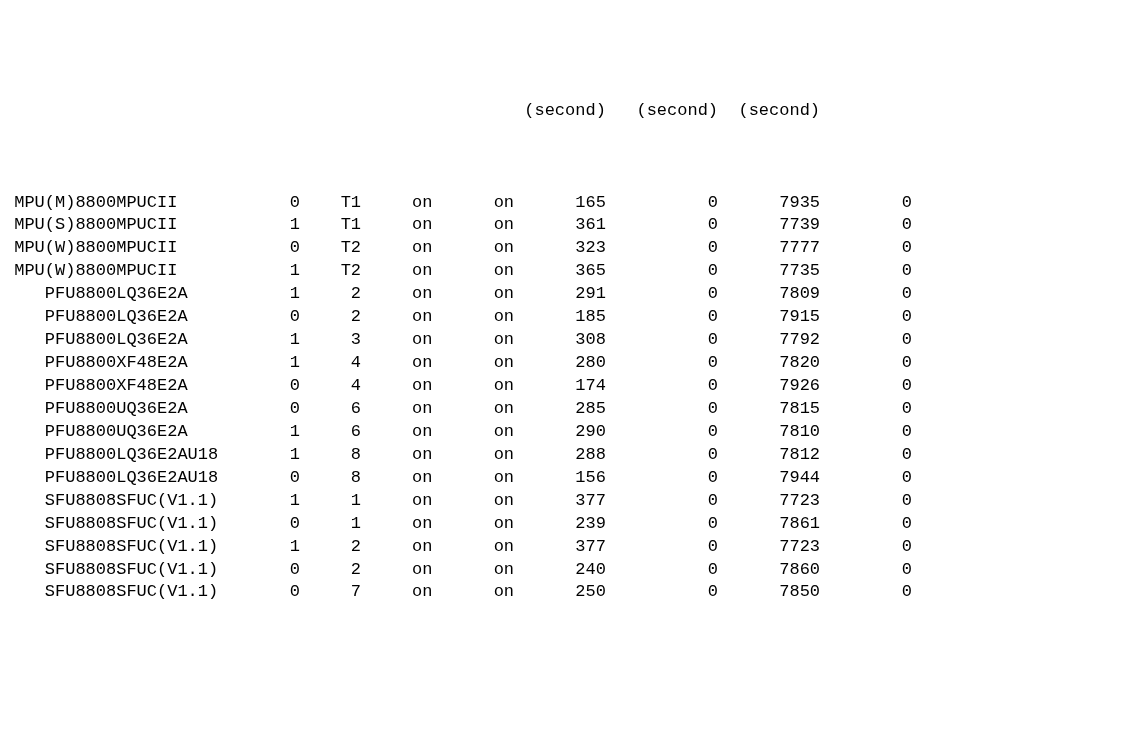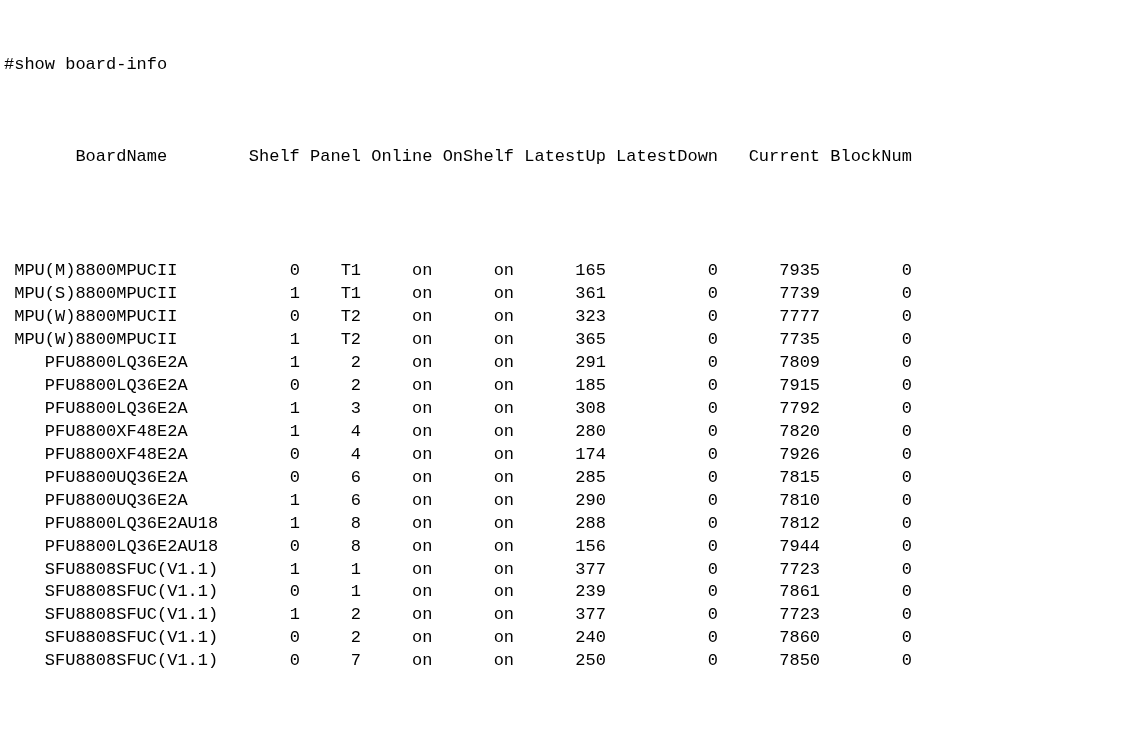--- a/index.html
+++ b/index.html
@@ -27,19 +27,18 @@
   .c-onshelf{ display:inline-block; width: 8ch; text-align:right; }
   .c-lup    { display:inline-block; width: 9ch; text-align:right; }
   .c-ldown  { display:inline-block; width:11ch; text-align:right; }
   .c-cur    { display:inline-block; width:10ch; text-align:right; }
   .c-block  { display:inline-block; width: 9ch; text-align:right; }
 </style>
 </head>
 <body>
 
 <div class="terminal">
-  <div class="row"><span>#show board-info</span></div>
 
-  <div class="row"><span class="c-type"></span><span class="c-name">BoardName</span><span class="c-shelf">Shelf</span><span class="c-panel">Panel</span><span class="c-online">Online</span><span class="c-onshelf">OnShelf</span><span class="c-lup">LatestUp</span><span class="c-ldown">LatestDown</span><span class="c-cur">Current</span><span class="c-block">BlockNum</span></div>
 
+  <div class="row"><span class="c-type"></span><span class="c-name"></span><span class="c-shelf"></span><span class="c-panel"></span><span class="c-online"></span><span class="c-onshelf"></span><span class="c-lup">(second)</span><span class="c-ldown">(second)</span><span class="c-cur">(second)</span><span class="c-block"></span></div>
 
   <div id="rows-container"><div class="row"><span class="c-type">MPU(M)</span><span class="c-name">8800MPUCII</span><span class="c-shelf">0</span><span class="c-panel">T1</span><span class="c-online">on</span><span class="c-onshelf">on</span><span class="c-lup">165</span><span class="c-ldown">0</span><span class="c-cur">7935</span><span class="c-block">0</span></div><div class="row"><span class="c-type">MPU(S)</span><span class="c-name">8800MPUCII</span><span class="c-shelf">1</span><span class="c-panel">T1</span><span class="c-online">on</span><span class="c-onshelf">on</span><span class="c-lup">361</span><span class="c-ldown">0</span><span class="c-cur">7739</span><span class="c-block">0</span></div><div class="row"><span class="c-type">MPU(W)</span><span class="c-name">8800MPUCII</span><span class="c-shelf">0</span><span class="c-panel">T2</span><span class="c-online">on</span><span class="c-onshelf">on</span><span class="c-lup">323</span><span class="c-ldown">0</span><span class="c-cur">7777</span><span class="c-block">0</span></div><div class="row"><span class="c-type">MPU(W)</span><span class="c-name">8800MPUCII</span><span class="c-shelf">1</span><span class="c-panel">T2</span><span class="c-online">on</span><span class="c-onshelf">on</span><span class="c-lup">365</span><span class="c-ldown">0</span><span class="c-cur">7735</span><span class="c-block">0</span></div><div class="row"><span class="c-type">PFU</span><span class="c-name">8800LQ36E2A</span><span class="c-shelf">1</span><span class="c-panel">2</span><span class="c-online">on</span><span class="c-onshelf">on</span><span class="c-lup">291</span><span class="c-ldown">0</span><span class="c-cur">7809</span><span class="c-block">0</span></div><div class="row"><span class="c-type">PFU</span><span class="c-name">8800LQ36E2A</span><span class="c-shelf">0</span><span class="c-panel">2</span><span class="c-online">on</span><span class="c-onshelf">on</span><span class="c-lup">185</span><span class="c-ldown">0</span><span class="c-cur">7915</span><span class="c-block">0</span></div><div class="row"><span class="c-type">PFU</span><span class="c-name">8800LQ36E2A</span><span class="c-shelf">1</span><span class="c-panel">3</span><span class="c-online">on</span><span class="c-onshelf">on</span><span class="c-lup">308</span><span class="c-ldown">0</span><span class="c-cur">7792</span><span class="c-block">0</span></div><div class="row"><span class="c-type">PFU</span><span class="c-name">8800XF48E2A</span><span class="c-shelf">1</span><span class="c-panel">4</span><span class="c-online">on</span><span class="c-onshelf">on</span><span class="c-lup">280</span><span class="c-ldown">0</span><span class="c-cur">7820</span><span class="c-block">0</span></div><div class="row"><span class="c-type">PFU</span><span class="c-name">8800XF48E2A</span><span class="c-shelf">0</span><span class="c-panel">4</span><span class="c-online">on</span><span class="c-onshelf">on</span><span class="c-lup">174</span><span class="c-ldown">0</span><span class="c-cur">7926</span><span class="c-block">0</span></div><div class="row"><span class="c-type">PFU</span><span class="c-name">8800UQ36E2A</span><span class="c-shelf">0</span><span class="c-panel">6</span><span class="c-online">on</span><span class="c-onshelf">on</span><span class="c-lup">285</span><span class="c-ldown">0</span><span class="c-cur">7815</span><span class="c-block">0</span></div><div class="row"><span class="c-type">PFU</span><span class="c-name">8800UQ36E2A</span><span class="c-shelf">1</span><span class="c-panel">6</span><span class="c-online">on</span><span class="c-onshelf">on</span><span class="c-lup">290</span><span class="c-ldown">0</span><span class="c-cur">7810</span><span class="c-block">0</span></div><div class="row"><span class="c-type">PFU</span><span class="c-name">8800LQ36E2AU18</span><span class="c-shelf">1</span><span class="c-panel">8</span><span class="c-online">on</span><span class="c-onshelf">on</span><span class="c-lup">288</span><span class="c-ldown">0</span><span class="c-cur">7812</span><span class="c-block">0</span></div><div class="row"><span class="c-type">PFU</span><span class="c-name">8800LQ36E2AU18</span><span class="c-shelf">0</span><span class="c-panel">8</span><span class="c-online">on</span><span class="c-onshelf">on</span><span class="c-lup">156</span><span class="c-ldown">0</span><span class="c-cur">7944</span><span class="c-block">0</span></div><div class="row"><span class="c-type">SFU</span><span class="c-name">8808SFUC(V1.1)</span><span class="c-shelf">1</span><span class="c-panel">1</span><span class="c-online">on</span><span class="c-onshelf">on</span><span class="c-lup">377</span><span class="c-ldown">0</span><span class="c-cur">7723</span><span class="c-block">0</span></div><div class="row"><span class="c-type">SFU</span><span class="c-name">8808SFUC(V1.1)</span><span class="c-shelf">0</span><span class="c-panel">1</span><span class="c-online">on</span><span class="c-onshelf">on</span><span class="c-lup">239</span><span class="c-ldown">0</span><span class="c-cur">7861</span><span class="c-block">0</span></div><div class="row"><span class="c-type">SFU</span><span class="c-name">8808SFUC(V1.1)</span><span class="c-shelf">1</span><span class="c-panel">2</span><span class="c-online">on</span><span class="c-onshelf">on</span><span class="c-lup">377</span><span class="c-ldown">0</span><span class="c-cur">7723</span><span class="c-block">0</span></div><div class="row"><span class="c-type">SFU</span><span class="c-name">8808SFUC(V1.1)</span><span class="c-shelf">0</span><span class="c-panel">2</span><span class="c-online">on</span><span class="c-onshelf">on</span><span class="c-lup">240</span><span class="c-ldown">0</span><span class="c-cur">7860</span><span class="c-block">0</span></div><div class="row"><span class="c-type">SFU</span><span class="c-name">8808SFUC(V1.1)</span><span class="c-shelf">0</span><span class="c-panel">7</span><span class="c-online">on</span><span class="c-onshelf">on</span><span class="c-lup">250</span><span class="c-ldown">0</span><span class="c-cur">7850</span><span class="c-block">0</span></div></div>
 </div>
 
 </body></html>

